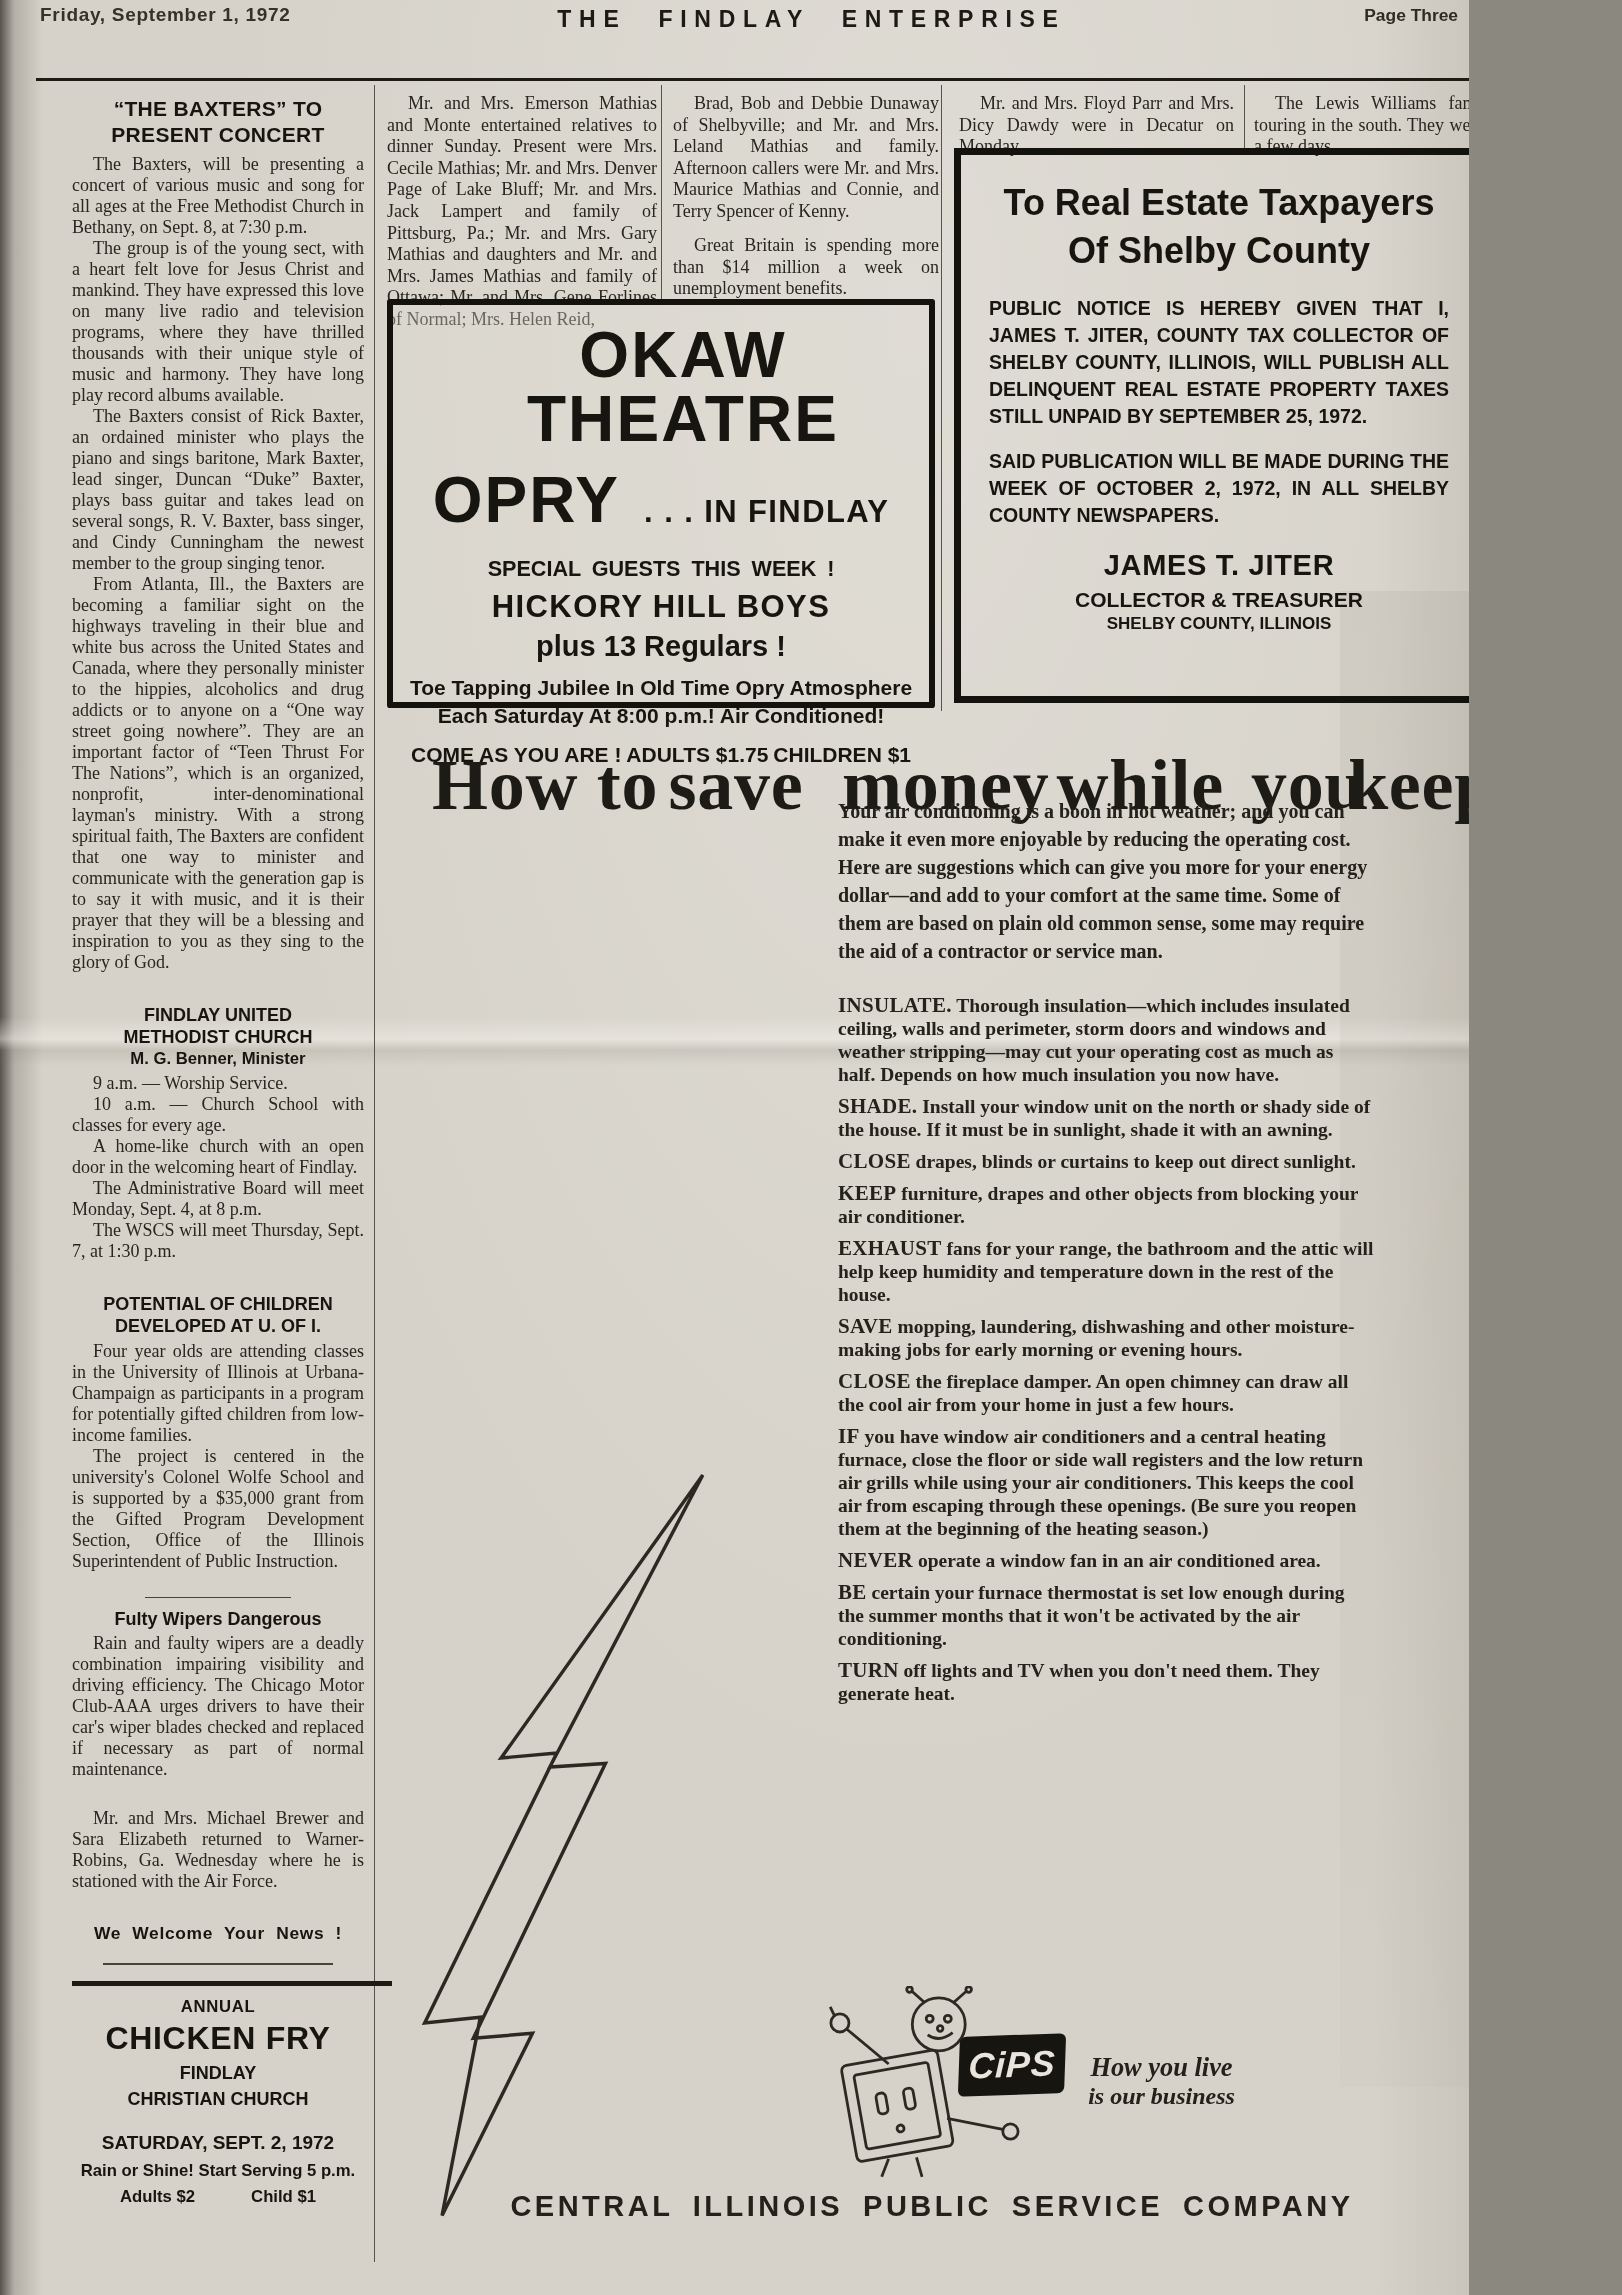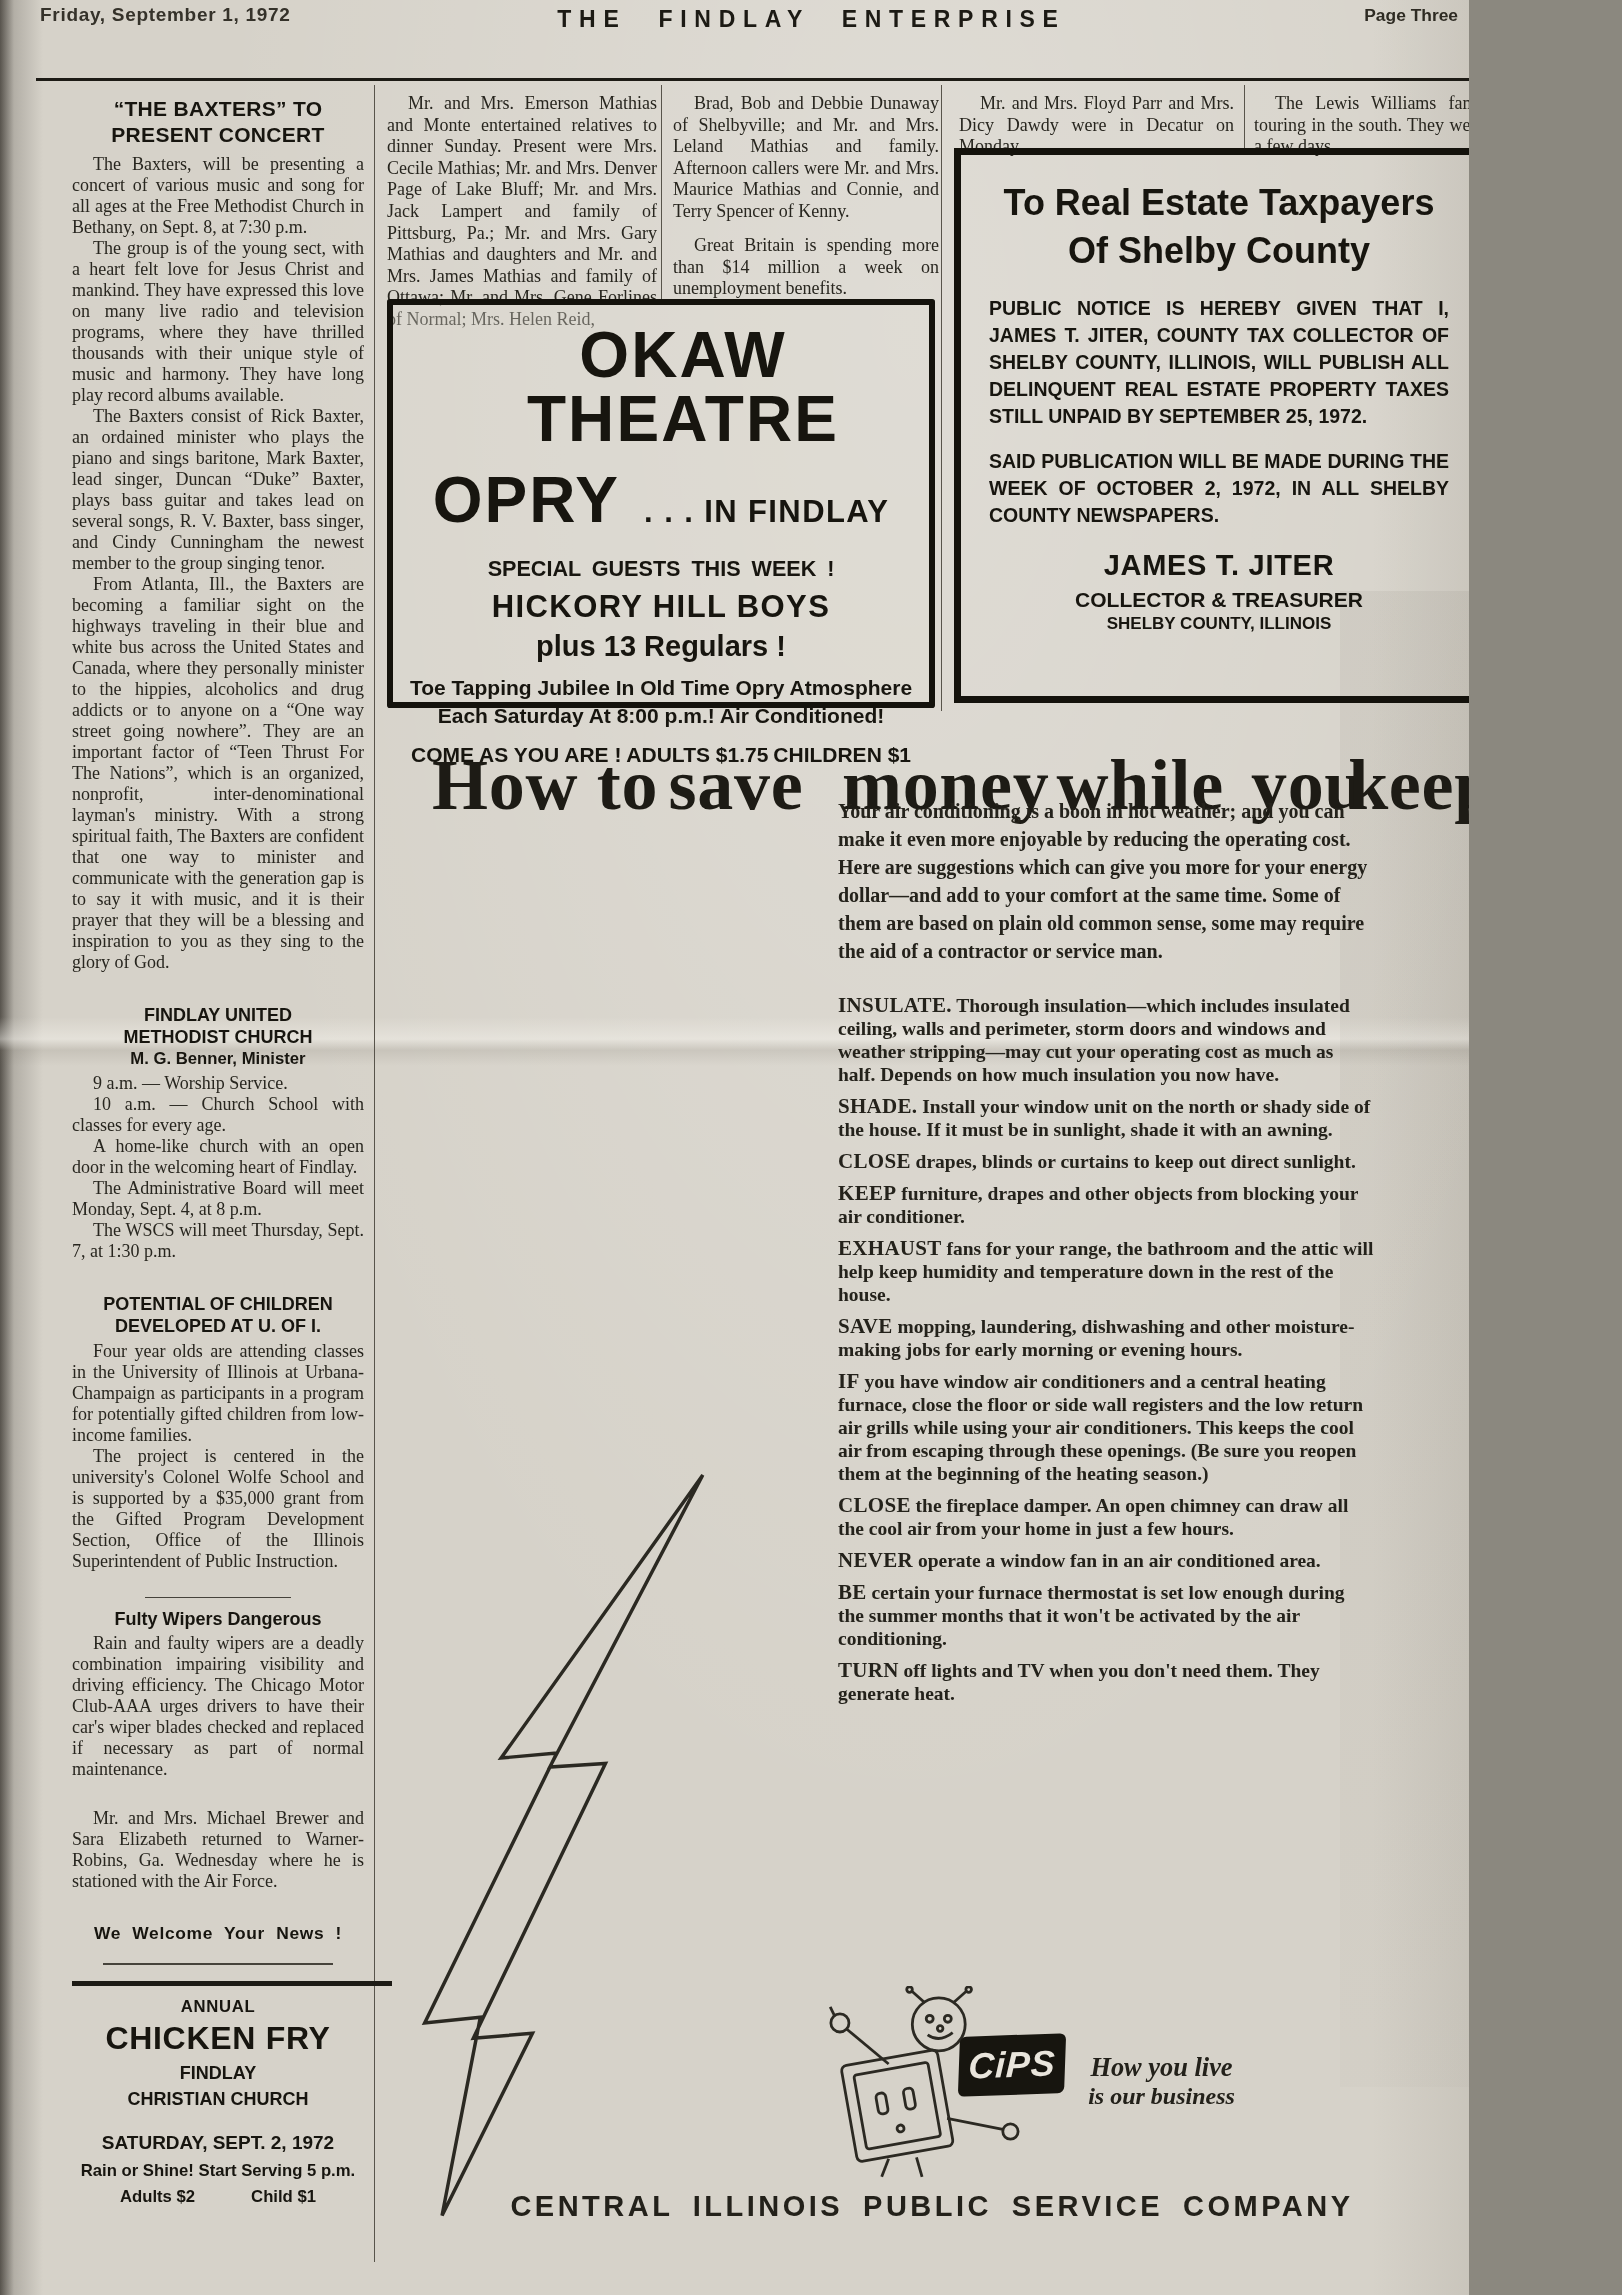--- a/index.html
+++ b/index.html
@@ -271,23 +271,23 @@
 
         <p class="tip"><span class="tip-lead">CLOSE</span> <span>drapes, blinds or curtains to keep out direct sunlight.</span></p>
 
 
         <p class="tip"><span class="tip-lead">KEEP</span> <span>furniture, drapes and other objects from blocking your air conditioner.</span></p>
 
         <p class="tip"><span class="tip-lead">EXHAUST</span> <span>fans for your range, the bathroom and the attic will help keep humidity and temperature down in the rest of the house.</span></p>
 
         <p class="tip"><span class="tip-lead">SAVE</span> <span>mopping, laundering, dishwashing and other moisture-making jobs for early morning or evening hours.</span></p>
 
+        <p class="tip"><span class="tip-lead">CLOSE</span> <span>the fireplace damper.  An open chimney can draw all the cool air from your home in just a few hours.</span></p>
+
         <p class="tip"><span class="tip-lead">IF</span> <span>you have window air conditioners and a central heating furnace, close the floor or side wall registers and the low return air grills while using your air conditioners.  This keeps the cool air from escaping through these openings. (Be sure you reopen them at the beginning of the heating season.)</span></p>
-
-        <p class="tip"><span class="tip-lead">CLOSE</span> <span>the fireplace damper.  An open chimney can draw all the cool air from your home in just a few hours.</span></p>
 
         <p class="tip"><span class="tip-lead">NEVER</span> <span>operate a window fan in an air conditioned area.</span></p>
 
         <p class="tip"><span class="tip-lead">BE</span> <span>certain your furnace thermostat is set low enough during the summer months that it won't be activated by the air conditioning.</span></p>
 
         <p class="tip"><span class="tip-lead">TURN</span> <span>off lights and TV when you don't need them.  They generate heat.</span></p>
       </div>
   </div>
 
   <svg class="bolt-svg" width="445" height="793" viewBox="0 0 640 1140">

